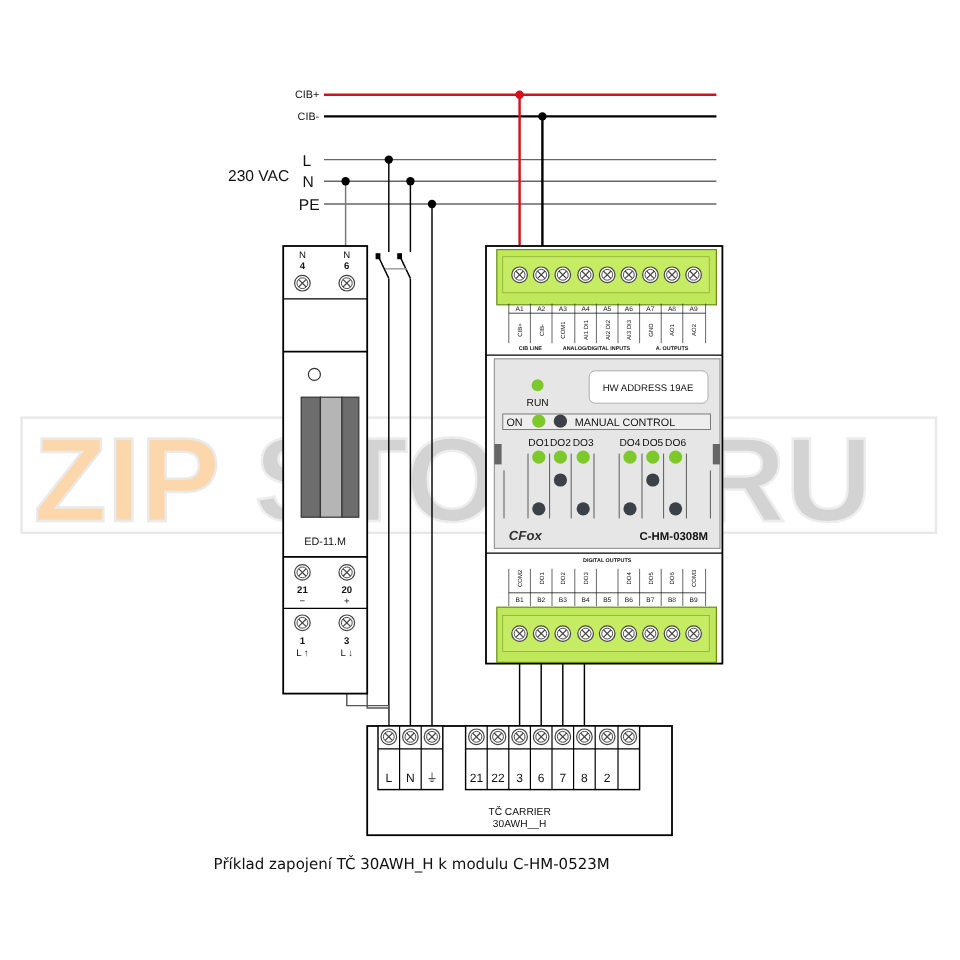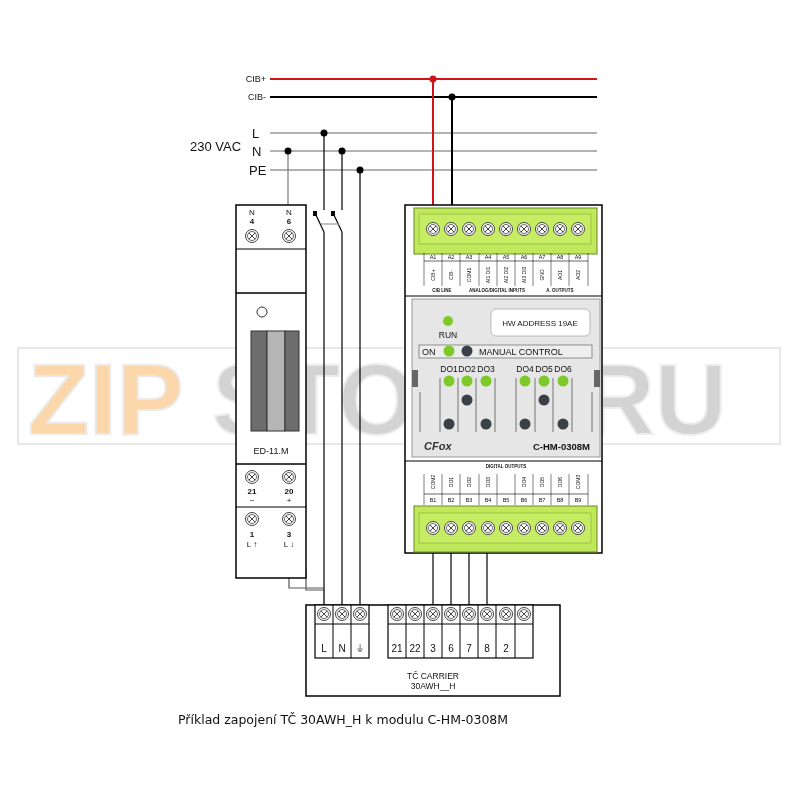--- a/index.html
+++ b/index.html
@@ -314,13 +314,13 @@
       <text class="lbl" x="451" y="652" text-anchor="middle">6</text>
       <text class="lbl" x="469" y="652" text-anchor="middle">7</text>
       <text class="lbl" x="487" y="652" text-anchor="middle">8</text>
       <text class="lbl" x="506" y="652" text-anchor="middle">2</text>
     </g>
     <text class="lbl" x="433" y="679" font-size="8.5" text-anchor="middle" fill="#1a2a7a">TČ CARRIER</text>
     <text class="lbl" x="433" y="689" font-size="8.5" text-anchor="middle" fill="#1a2a7a">30AWH__H</text>
   </g>
 </svg>
 
-<div class="caption">Příklad zapojení TČ 30AWH_H k modulu C-HM-0308M</div>
+<div class="caption">Příklad zapojení TČ 30AWH_H k modulu C-HM-0523M</div>
 
 </body></html>

